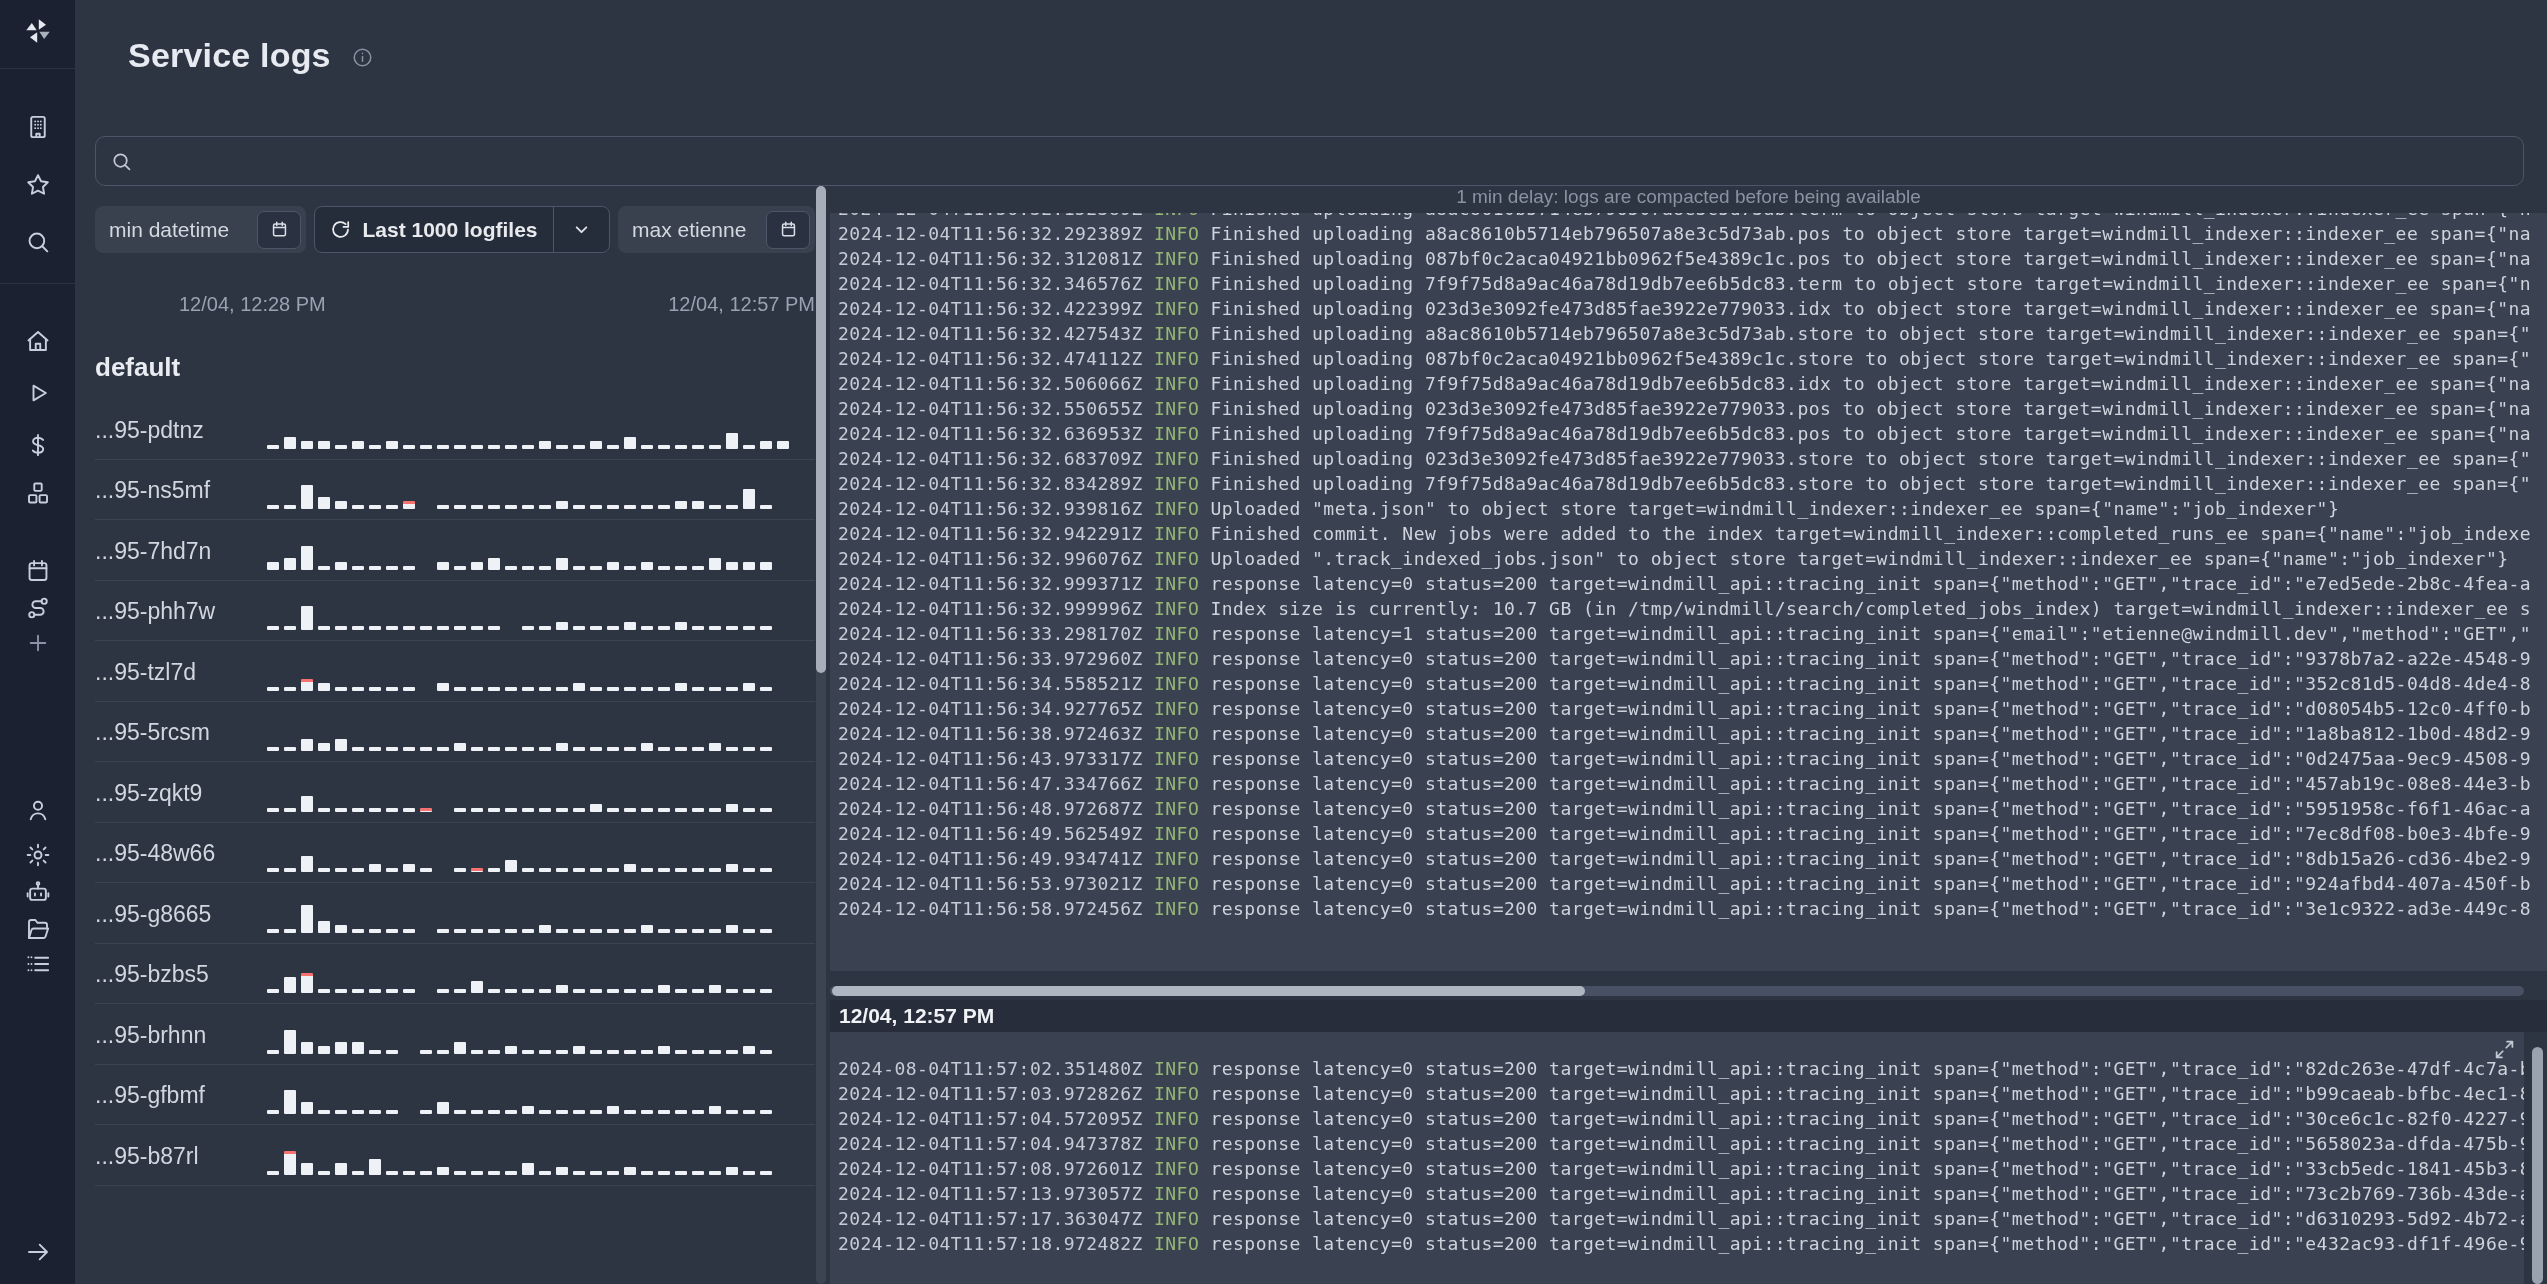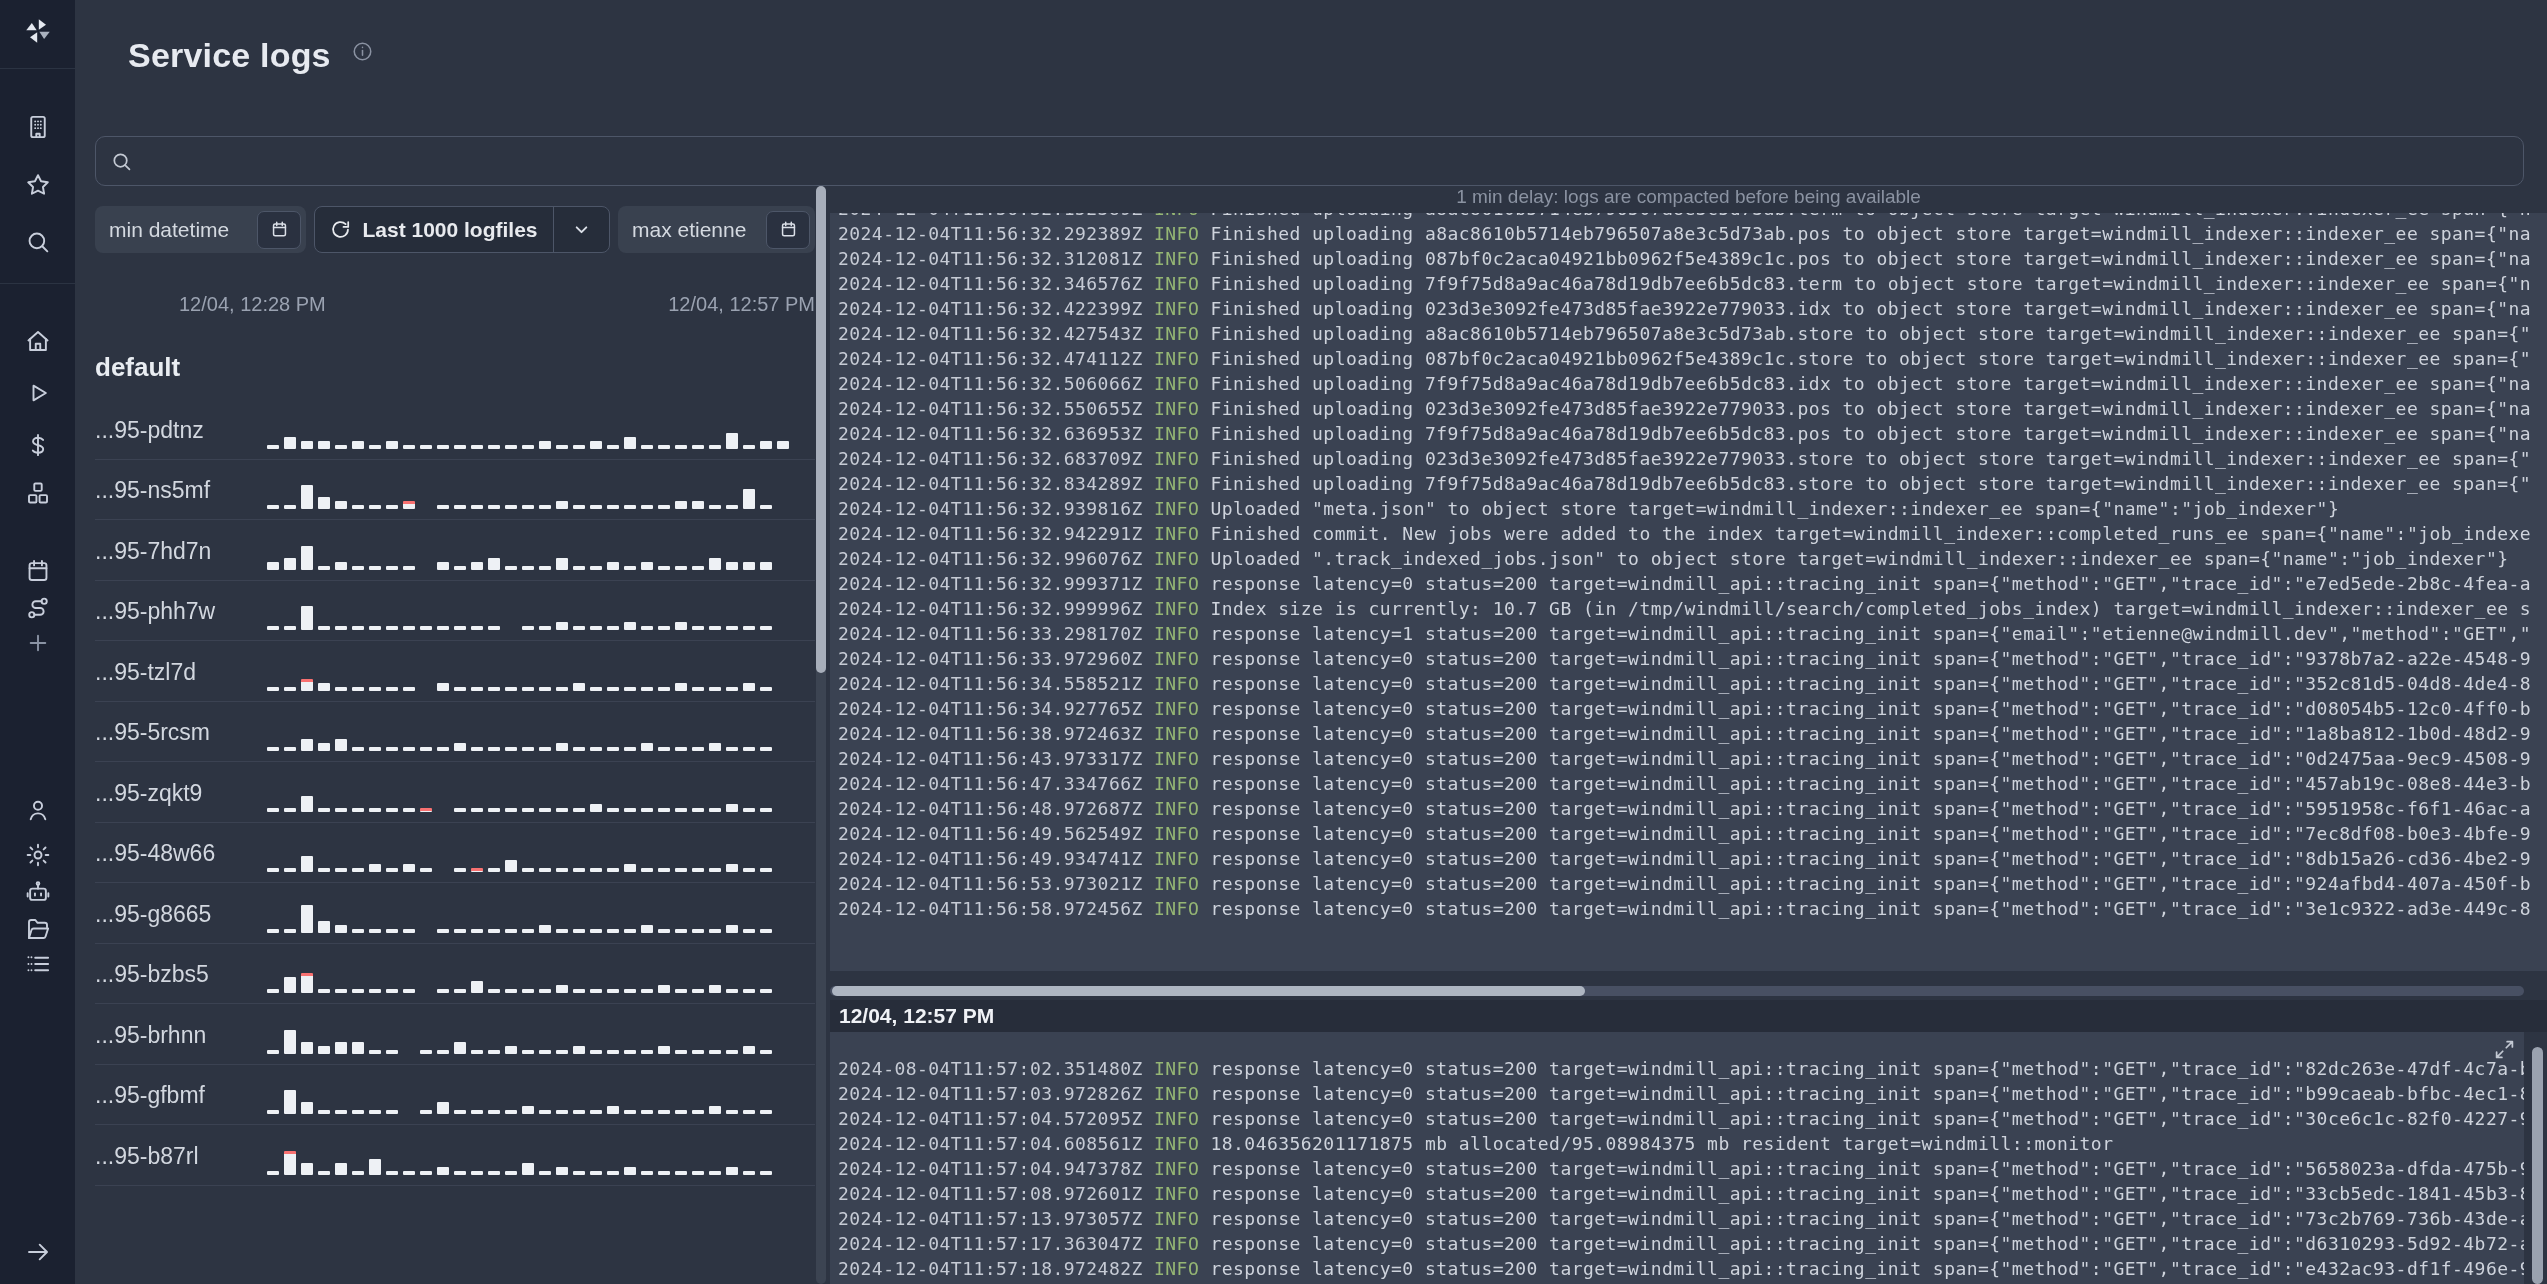--- a/index.html
+++ b/index.html
@@ -14,21 +14,21 @@
 
   
   aside{position:relative;width:75px;height:100%;background:var(--bg-side);flex:0 0 75px}
   .sb-logo{position:absolute;top:15px;left:50%;transform:translateX(-50%)}
   .sb-div{position:absolute;left:0;right:0;height:1px;background:#2b3342}
   .sb-icon{position:absolute;left:50%;transform:translate(-50%,-50%);color:#c8cedb;cursor:pointer}
   .sb-icon.dim{color:#8a93a4}
 
   
   main{position:relative;flex:1;height:100%}
-  .page-title-row{position:absolute;left:53px;top:36px;display:flex;align-items:flex-start;gap:20px}
+  .page-title-row{position:absolute;left:53px;top:36px;display:flex;align-items:center;gap:20px}
   .page-title{font-size:34px;font-weight:700;letter-spacing:.2px}
   .info-ic{color:#8a92a2;margin-top:4px}
 
   .search-box{position:absolute;left:20px;right:23px;top:136px;height:50px;border:1.5px solid var(--border);
     border-radius:10px;display:flex;align-items:center;padding:0 14px;gap:10px;background:transparent}
   .search-box input{flex:1;background:transparent;border:none;outline:none;color:var(--txt);font-size:21px;font-family:inherit}
   .search-ic{color:#c3c9d3}
 
   
   .left-col{position:absolute;left:20px;top:206px;width:720px;bottom:0;display:flex;flex-direction:column}
@@ -774,21 +774,20 @@
     </div>
     <div class="log-block block2" id="log-block-2">
       <span class="expand-btn">
         <svg width="21" height="21" viewBox="0 0 24 24" fill="none" stroke="currentColor" stroke-width="2" stroke-linecap="round" stroke-linejoin="round">
           <path d="M15 3h6v6M9 21H3v-6M21 3l-7 7M3 21l7-7"></path>
         </svg>
       </span>
     <div class="log-line"><span class="ts">2024-08-04T11:57:02.351480Z </span><span class="lvl">INFO</span><span class="msg"> response latency=0 status=200 target=windmill_api::tracing_init span={"method":"GET","trace_id":"82dc263e-47df-4c7a-b</span></div>
         <div class="log-line"><span class="ts">2024-12-04T11:57:03.972826Z </span><span class="lvl">INFO</span><span class="msg"> response latency=0 status=200 target=windmill_api::tracing_init span={"method":"GET","trace_id":"b99caeab-bfbc-4ec1-8</span></div>
         <div class="log-line"><span class="ts">2024-12-04T11:57:04.572095Z </span><span class="lvl">INFO</span><span class="msg"> response latency=0 status=200 target=windmill_api::tracing_init span={"method":"GET","trace_id":"30ce6c1c-82f0-4227-9</span></div>
-        <div class="log-line"><span class="ts">2024-12-04T11:57:04.608561Z </span><span class="lvl">INFO</span><span class="msg"> 18.046356201171875 mb allocated/95.08984375 mb resident target=windmill::monitor</span></div>
         <div class="log-line"><span class="ts">2024-12-04T11:57:04.947378Z </span><span class="lvl">INFO</span><span class="msg"> response latency=0 status=200 target=windmill_api::tracing_init span={"method":"GET","trace_id":"5658023a-dfda-475b-9</span></div>
         <div class="log-line"><span class="ts">2024-12-04T11:57:08.972601Z </span><span class="lvl">INFO</span><span class="msg"> response latency=0 status=200 target=windmill_api::tracing_init span={"method":"GET","trace_id":"33cb5edc-1841-45b3-8</span></div>
         <div class="log-line"><span class="ts">2024-12-04T11:57:13.973057Z </span><span class="lvl">INFO</span><span class="msg"> response latency=0 status=200 target=windmill_api::tracing_init span={"method":"GET","trace_id":"73c2b769-736b-43de-a</span></div>
         <div class="log-line"><span class="ts">2024-12-04T11:57:17.363047Z </span><span class="lvl">INFO</span><span class="msg"> response latency=0 status=200 target=windmill_api::tracing_init span={"method":"GET","trace_id":"d6310293-5d92-4b72-a</span></div>
         <div class="log-line"><span class="ts">2024-12-04T11:57:18.972482Z </span><span class="lvl">INFO</span><span class="msg"> response latency=0 status=200 target=windmill_api::tracing_init span={"method":"GET","trace_id":"e432ac93-df1f-496e-9</span></div>
       </div>
     <div class="v-scroll-right">
       <div class="thumb"></div>
     </div>
   </div>

